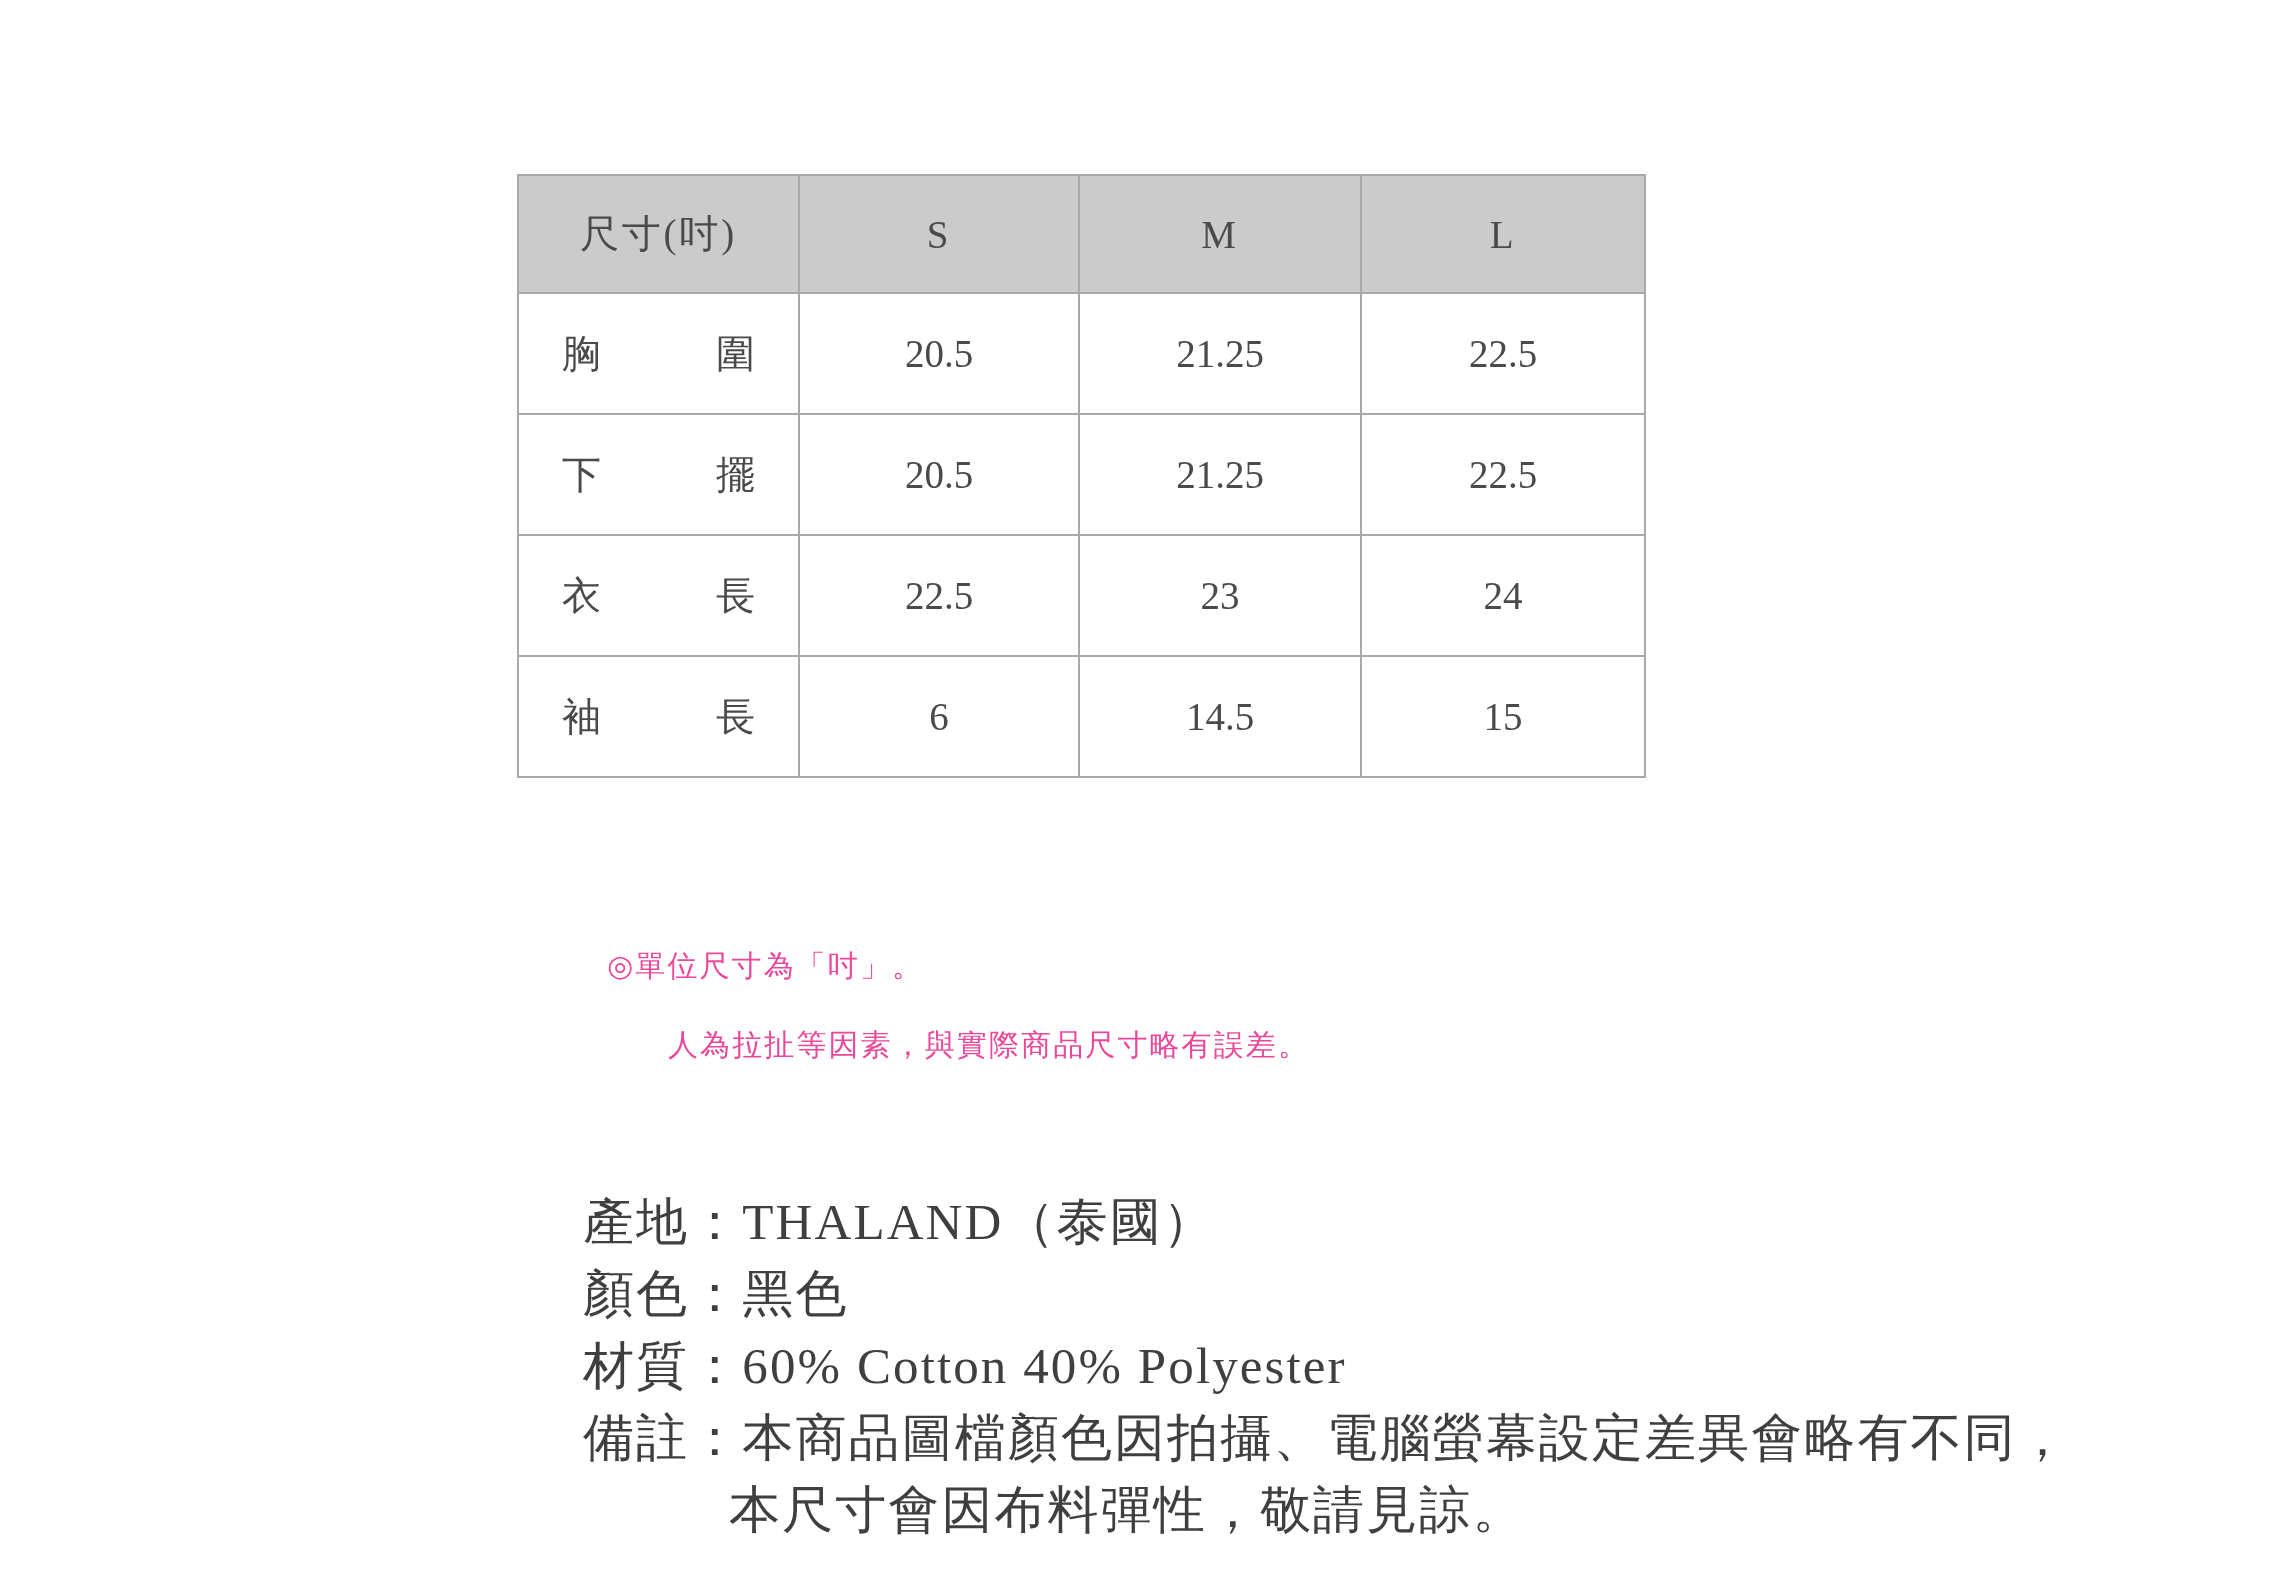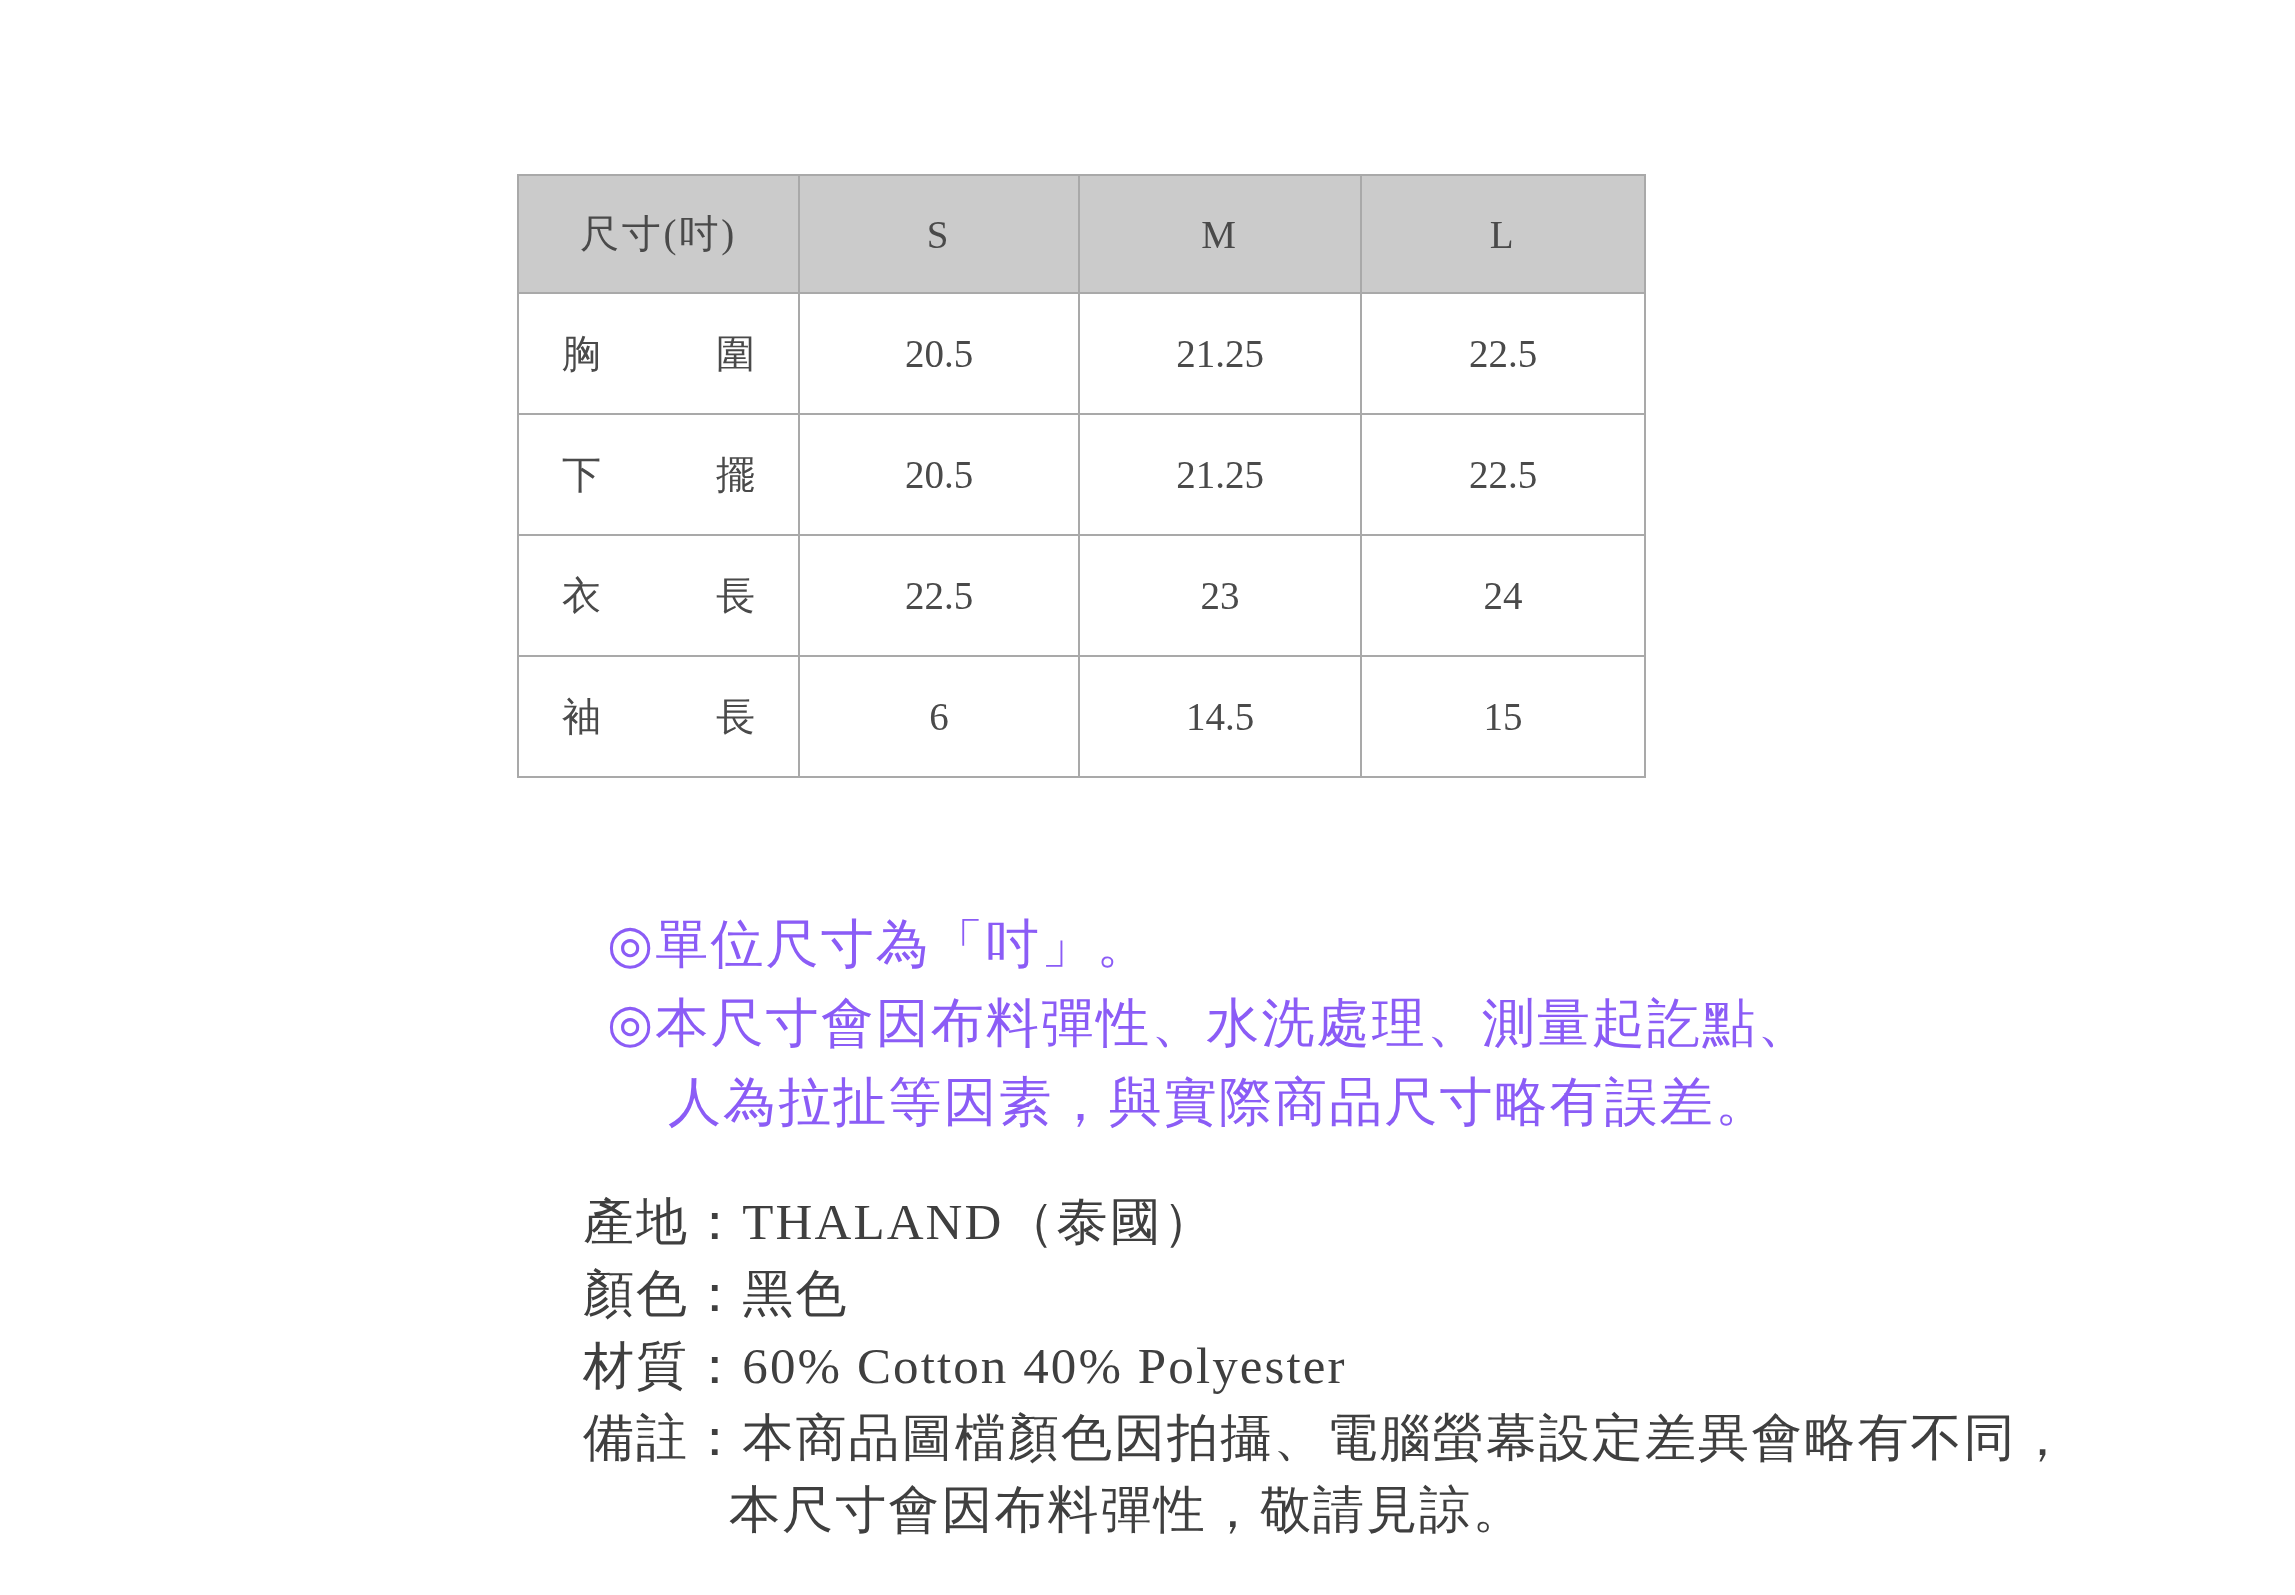--- a/index.html
+++ b/index.html
@@ -48,26 +48,26 @@
   td.rowlabel .spread{
     display:flex;
     justify-content:space-between;
     padding:0 43px;
   }
 
   
   .notes{
     position:absolute;
     left:607px;
-    top:871px;
-    font-size:53px;
+    top:892px;
+    font-size:30px;
     letter-spacing:2.1px;
     line-height:79px;
     white-space:nowrap;
-    color:#8b5cf6;
+    color:#ec4899;
   }
   .notes .indent{padding-left:61px;}
 
   
   .details{
     position:absolute;
     left:583px;
     top:1152px;
     font-size:51px;
     letter-spacing:2.1px;
@@ -140,21 +140,20 @@
         </td>
         <td>6</td>
         <td>14.5</td>
         <td>15</td>
       </tr>
     </tbody>
   </table>
 
   <div class="notes">
     <div class="note-line">◎單位尺寸為「吋」。</div>
-    <div class="note-line">◎本尺寸會因布料彈性、水洗處理、測量起訖點、</div>
     <div class="note-line indent">人為拉扯等因素，與實際商品尺寸略有誤差。</div>
   </div>
 
   <div class="details">
     <div class="detail-line">產地：THALAND（泰國）</div>
     <div class="detail-line">顏色：黑色</div>
     <div class="detail-line">材質：60% Cotton 40% Polyester</div>
     <div class="detail-line">備註：本商品圖檔顏色因拍攝、電腦螢幕設定差異會略有不同，</div>
     <div class="detail-line indent">本尺寸會因布料彈性，敬請見諒。</div>
   </div>

